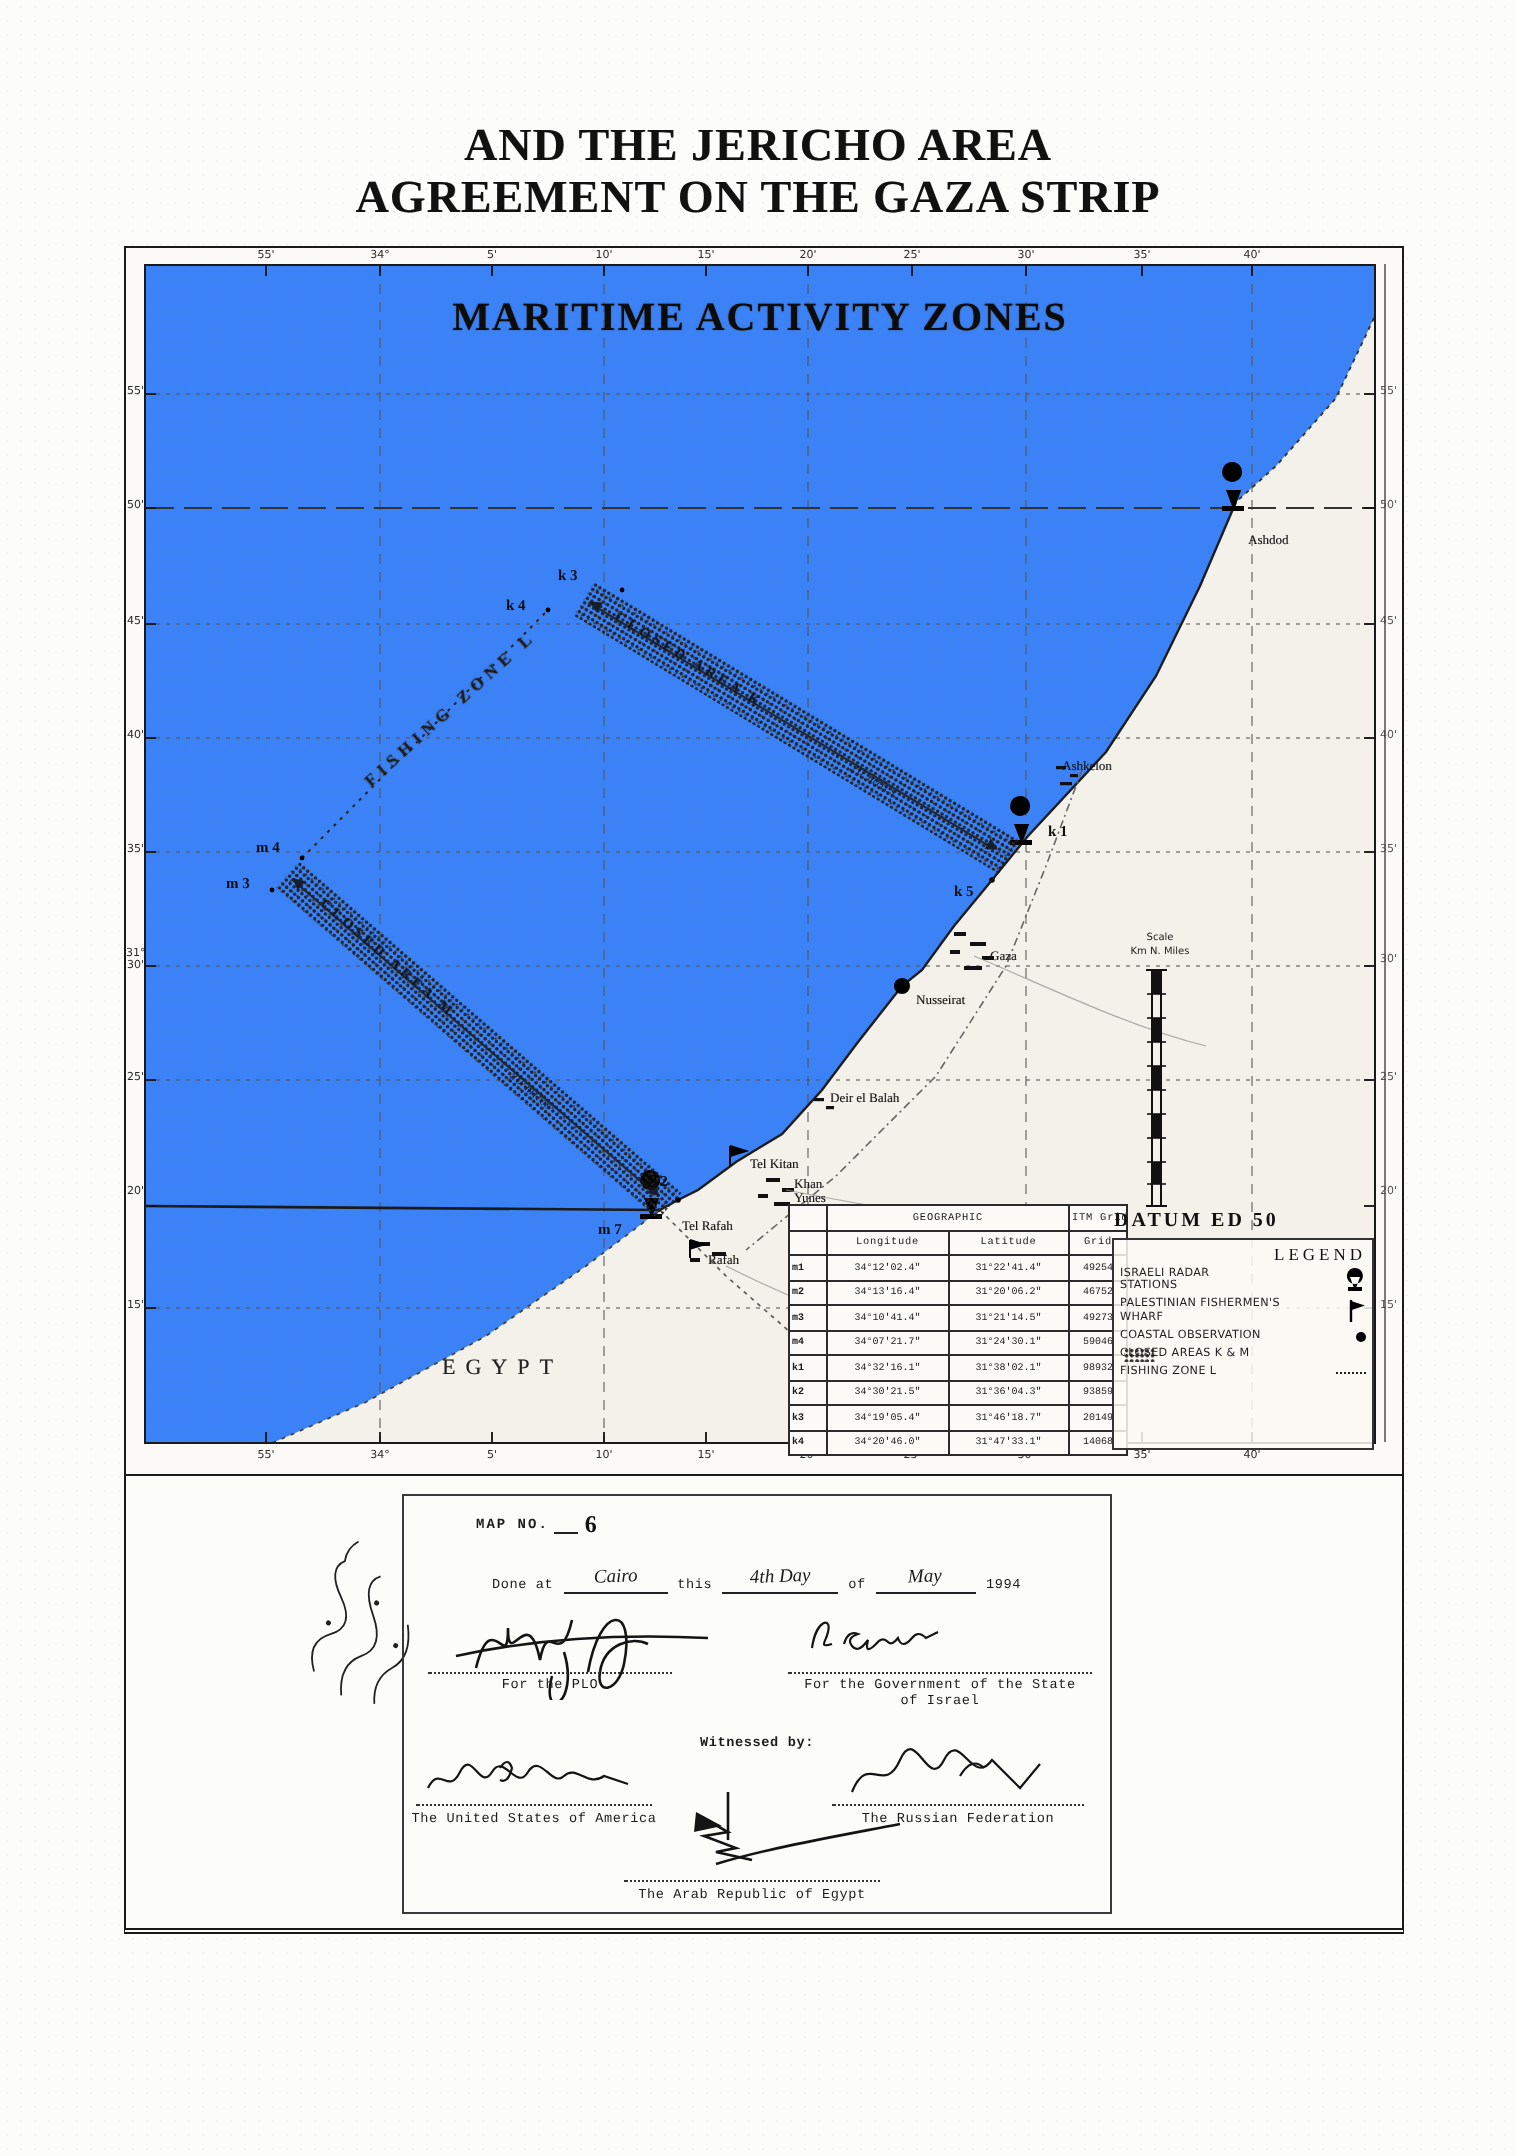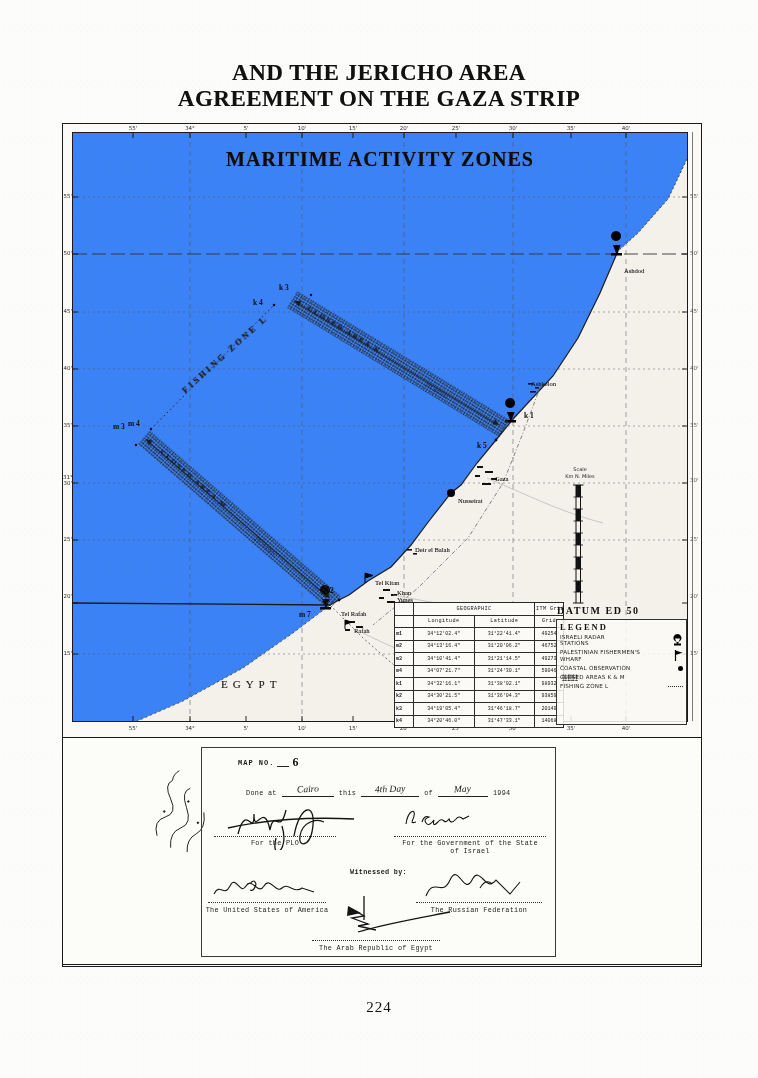--- a/index.html
+++ b/index.html
@@ -33,21 +33,21 @@
   
   .coords{position:absolute;left:321px;top:469px;width:170px;border-collapse:collapse;font-family:"Liberation Mono",monospace;font-size:5px;color:#191919;background:#fbfaf6;table-layout:fixed;}
   .coords th,.coords td{border:.7px solid #2b2b2b;padding:1px 1px;height:9.5px;text-align:center;overflow:hidden;white-space:nowrap;font-weight:normal;}
   .coords th{font-size:5.2px;letter-spacing:.4px;}
   .coords .c0{width:16px;}
   .coords .c3{width:26px;}
   .coords td:first-child{font-weight:bold;text-align:left;}
   
   .datum{position:absolute;left:484px;top:472px;font-weight:bold;font-size:10px;letter-spacing:1.5px;font-family:"Liberation Serif",serif;color:#111;}
   .legend{position:absolute;left:483px;top:486px;width:131px;height:106px;border:.9px solid #333;background:rgba(251,250,246,.85);padding:2px 3px;box-sizing:border-box;}
-  .legend-title{text-align:left;font-weight:bold;font-size:8.5px;letter-spacing:2px;margin-bottom:2px;}
+  .legend-title{text-align:right;font-weight:normal;font-size:8.5px;letter-spacing:2px;margin-bottom:2px;}
   .lg-item{position:relative;display:flex;align-items:center;justify-content:space-between;margin-bottom:2.6px;}
   .lg-label{font-size:5.6px;line-height:6.4px;font-family:"DejaVu Sans",sans-serif;color:#1d1d1d;white-space:pre-line;letter-spacing:.2px;}
   .lg-sym{flex:none;margin-left:2px;}
   .dot{width:5px;height:5px;border-radius:50%;background:#000;}
   .swatch{width:16px;height:7px;}
   .dotline{width:15px;border-top:1.2px dotted #222;}
   
   .sig-outer{position:absolute;left:62px;top:737px;width:638px;height:226px;border:1.6px solid #1a1a1a;border-bottom:3.4px double #1a1a1a;background:#fcfcf9;}
   .sig-inner{position:absolute;left:138px;top:9px;width:353px;height:208px;border:.9px solid #3a3a3a;}
   .type{font-family:"Liberation Mono",monospace;font-size:6.8px;letter-spacing:.3px;color:#1c1c1c;}
@@ -294,21 +294,21 @@
         <span class="ah e"></span>
         <span class="band-text" style="left:22px;top:4px">CLOSED AREA M</span>
         <span class="miles" style="left:150px;top:8px">20 miles</span>
       </div>
 
       <div class="fishing-label">FISHING ZONE L</div>
 
       <span class="ptlabel" style="left:206px;top:150px">k 3</span>
       <span class="ptlabel" style="left:180px;top:165px">k 4</span>
       <span class="ptlabel" style="left:55px;top:286px">m 4</span>
-      <span class="ptlabel" style="left:40px;top:289px">m 3</span>
+      <span class="ptlabel" style="left:40px;top:304px">m 3</span>
       <span class="ptlabel" style="left:451px;top:278px">k 1</span>
       <span class="ptlabel" style="left:404px;top:308px">k 5</span>
       <span class="ptlabel" style="left:249px;top:453px">m 2</span>
       <span class="ptlabel" style="left:226px;top:477px">m 7</span>
 
       <span class="maplabel" style="left:551px;top:134px">Ashdod</span>
       <span class="maplabel" style="left:458px;top:247px">Ashkelon</span>
       <span class="maplabel" style="left:422px;top:342px">Gaza</span>
       <span class="maplabel" style="left:385px;top:364px">Nusseirat</span>
       <span class="maplabel" style="left:342px;top:413px">Deir el Balah</span>
@@ -498,14 +498,13 @@
           <path d="M36,22 l14,8 -12,2 16,6 -10,2 18,4"></path>
           <path d="M44,46 C70,38 105,32 136,26"></path>
         </g>
         <path d="M34,20 l13,7 -14,3 z" fill="#141414"></path>
       </svg>
       <div class="sigline" style="left:110px;top:192px;width:128px"></div>
       <div class="siglabel" style="left:108px;top:196px;width:132px">The Arab Republic of Egypt</div>
     </div>
   </div>
 
-  <div class="pageno">224</div>
 </div>
 
 </body></html>

